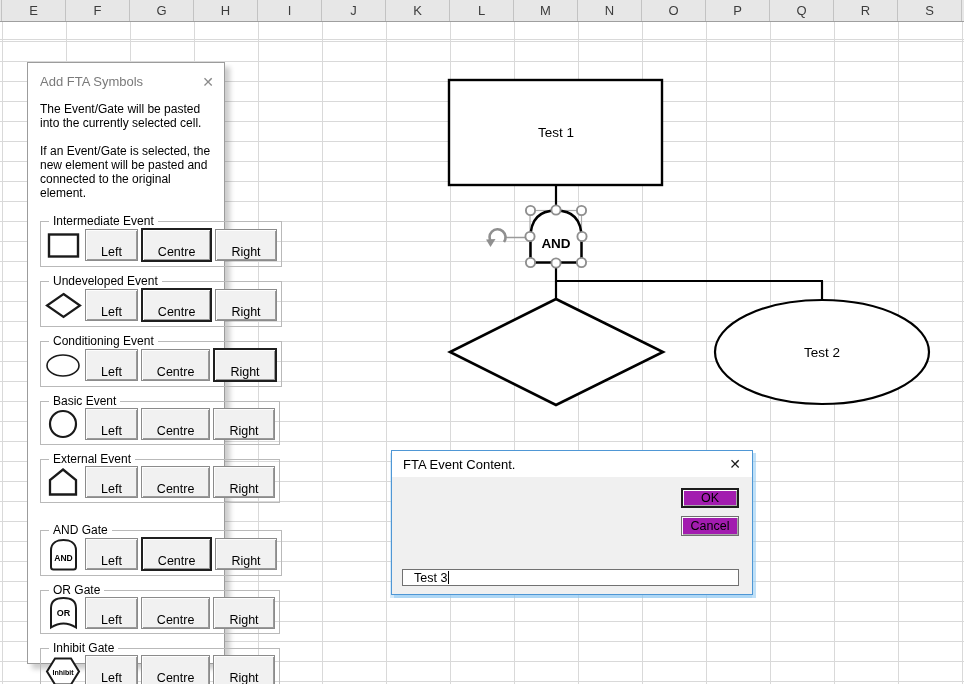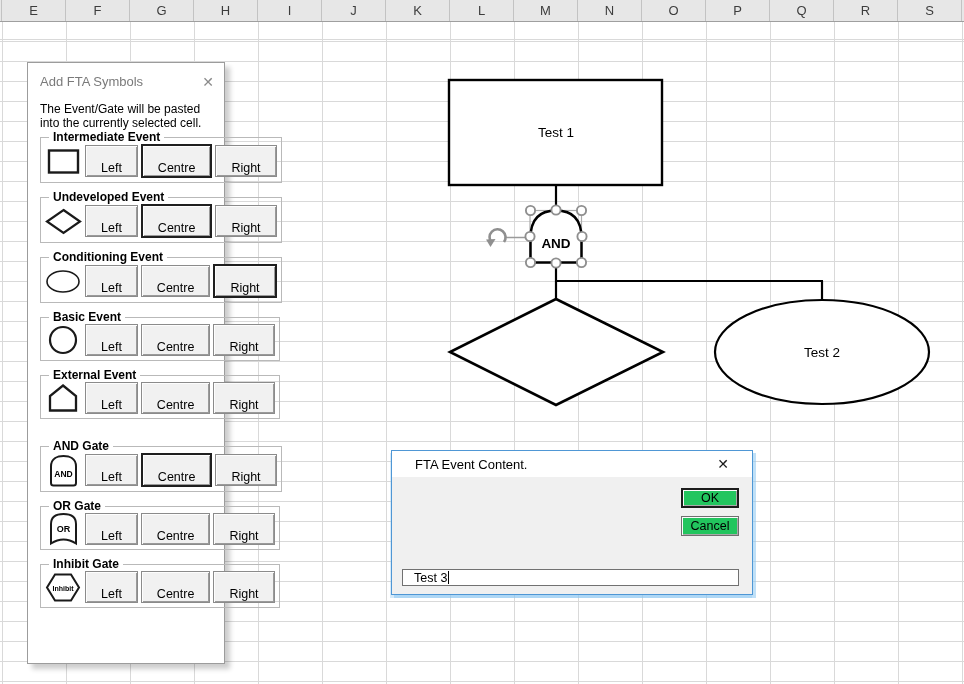--- a/index.html
+++ b/index.html
@@ -41,46 +41,46 @@
   .fta-title-row { display:flex; align-items:flex-end; height:17px; }
   .fta-title { color:#7a7a7a; font-size:13px; flex:1; }
   .fta-close { color:#8a8a8a; font-size:14px; line-height:14px; cursor:default; }
   .fta-intro1 { margin-top:13px; line-height:14px; }
   .fta-intro2 { margin-top:14px; line-height:14px; margin-bottom:14px; }
 
   fieldset.group {
     border:1px solid #b9b9b9; margin:0 1px 7px 0; padding:0 4px 4px 3px; min-height:40px;
   }
   fieldset.gap-before { margin-top:20px; }
-  legend.group-label { font-weight:700; font-size:12px; margin-left:5px; padding:0 4px; white-space:nowrap; }
+  legend.group-label { font-weight:400; font-size:12px; margin-left:5px; padding:0 4px; white-space:nowrap; }
   .group-row { display:flex; align-items:center; gap:3px; }
   .icon-cell { width:38px; flex:none; display:flex; align-items:center; justify-content:center; height:30px; }
   .fta-btn {
     flex:1; height:23px; font-family:"Liberation Sans", sans-serif; font-size:12.5px;
     background:#f1f1f1; border:1px solid #8b8b8b; color:#000; padding:15px;
     box-shadow:inset 1px 1px 0 #fdfdfd, inset -1px -1px 0 #9a9a9a;
   }
   .fta-btn.active { border:2px solid #1f1f1f; }
 
   
   .content-dialog {
     position:absolute; left:391px; top:450px; width:362px; height:145px; z-index:3;
     background:#f0f0f0; border:1px solid #4f97d5;
     box-shadow:3px 3px 0 rgba(140,198,241,0.55), -1px 3px 0 rgba(140,198,241,0.35);
   }
   .content-titlebar {
-    height:26px; background:#ffffff; display:flex; align-items:center; padding:0 23px;
+    height:26px; background:#ffffff; display:flex; align-items:center; padding:0 11px;
   }
   .content-title { flex:1; font-size:13px; color:#000; }
   .content-close { font-size:14px; color:#1a1a1a; line-height:14px; cursor:default; }
   .content-prompt { position:absolute; left:11px; top:44px; font-size:12.5px; color:#000; }
   .dlg-btn {
     position:absolute; right:13px; width:58px; height:20px;
     font-family:"Liberation Sans", sans-serif; font-size:12.5px; color:#000;
-    background:#22c55e; border:1px solid #6f6f6f;
+    background:#a21caf; border:1px solid #6f6f6f;
     box-shadow:inset 1px 1px 0 #fbfbfb, inset -1px -1px 0 #a9a9a9;
   }
   .dlg-btn.ok { top:37px; border:2px solid #1c1c1c; }
   .dlg-btn.cancel { top:65px;margin-left:48px; }
   .content-input {
     position:absolute; left:10px; right:13px; bottom:8px; height:17px;
     background:#fff; border:1px solid #717171; display:flex; align-items:center;
     padding-left:11px; font-size:12.5px;
   }
   .caret { width:1px; height:13px; background:#000; margin-left:1px; }
@@ -143,20 +143,21 @@
     <circle cx="581.5" cy="262.5" r="4.6"></circle>
   </g>
 </svg>
 
 <div class="fta-dialog">
   <div class="fta-title-row">
     <span class="fta-title">Add FTA Symbols</span>
     <span class="fta-close">✕</span>
   </div>
   <div class="fta-intro1">The Event/Gate will be pasted into the currently selected cell.</div>
+  <div class="fta-intro2">If an Event/Gate is selected, the new element will be pasted and connected to the original element.</div>
 
   <fieldset class="group">
     <legend class="group-label">Intermediate Event</legend>
     <div class="group-row">
       <span class="icon-cell">
         <svg width="33" height="27">
             <rect x="2" y="2.5" width="29" height="22" fill="#fff" stroke="#1a1a1a" stroke-width="2.4"></rect>
           </svg>
       </span>
       <button class="fta-btn">Left</button>

